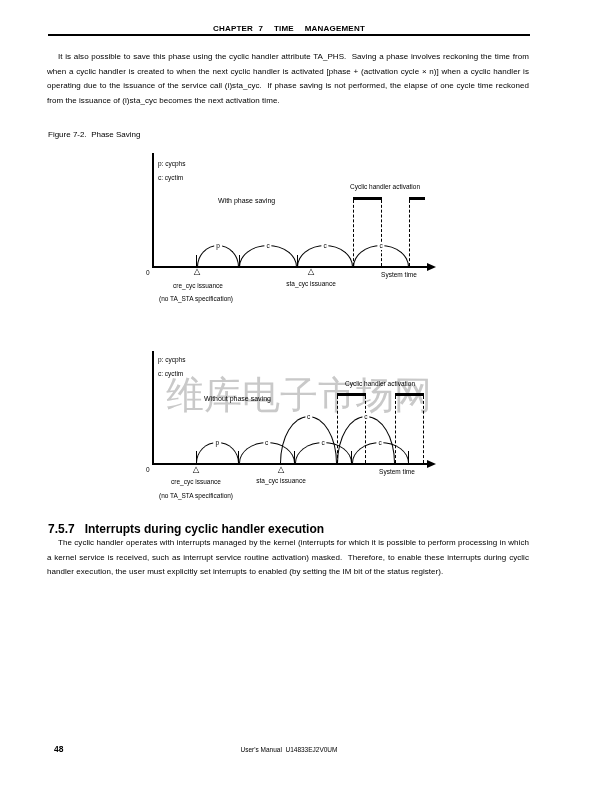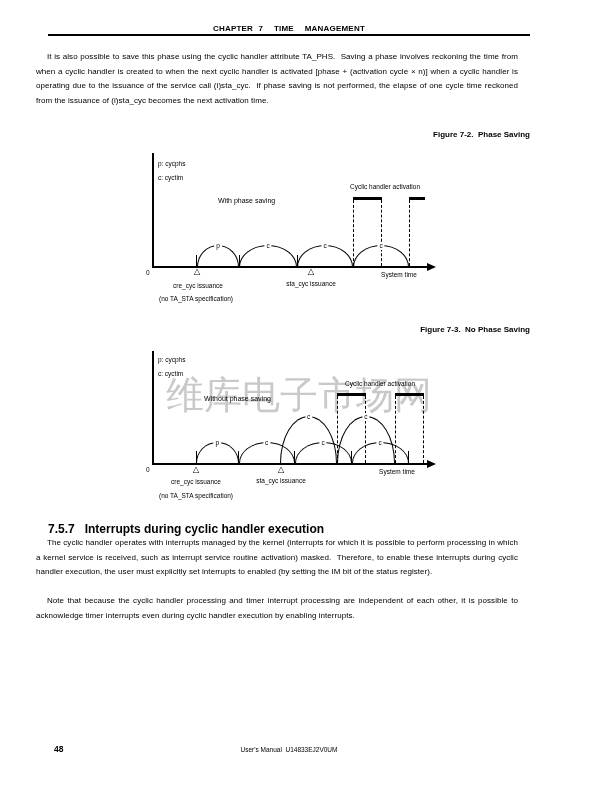--- a/index.html
+++ b/index.html
@@ -4,24 +4,24 @@
 <style>
   html,body{margin:0;padding:0;background:#fff;}
   .page{position:relative;width:612px;height:772px;background:#fff;overflow:hidden;
         font-family:"Liberation Sans",sans-serif;color:#000;}
   .abs{position:absolute;}
   
   .chapter-title{left:48px;top:24px;width:482px;text-align:center;font-size:8px;font-weight:bold;
                  letter-spacing:.2px;word-spacing:3px;}
   .header-rule{left:48px;top:34px;width:482px;height:1.5px;background:#000;}
   
-  .body-par{left:36px;width:482px;font-size:8px;line-height:14.6px;text-align:justify;
+  .body-par{left:47px;width:482px;font-size:8px;line-height:14.6px;text-align:justify;
             text-indent:11px;margin:0;letter-spacing:.05px;}
   
-  .fig-title{left:48px;width:482px;text-align:right;font-size:8px;font-weight:bold;}
+  .fig-title{left:48px;width:482px;text-align:left;font-size:8px;font-weight:normal;}
   
   .fig{left:0;top:0;width:612px;}
   .vaxis{width:2px;background:#000;}
   .haxis{height:2px;background:#000;}
   .axis-arrow{width:0;height:0;border-left:9px solid #000;border-top:4.5px solid transparent;
               border-bottom:4.5px solid transparent;}
   .smalltxt{font-size:6.5px;line-height:8px;white-space:nowrap;}
   .modetxt{font-size:7px;line-height:9px;white-space:nowrap;}
   .cx{transform:translateX(-50%);}
   .bar{height:3px;background:#000;}
@@ -89,21 +89,20 @@
     <div class="abs tri" style="left:197px;top:117px;">△</div>
     <div class="abs tri" style="left:311px;top:117px;">△</div>
 
     <div class="abs smalltxt" style="left:146px;top:119px;">0</div>
     <div class="abs smalltxt cx" style="left:399px;top:121px;">System time</div>
     <div class="abs smalltxt cx" style="left:311px;top:130px;">sta_cyc issuance</div>
     <div class="abs smalltxt cx" style="left:198px;top:132px;">cre_cyc issuance</div>
     <div class="abs smalltxt cx" style="left:196px;top:145px;">(no TA_STA specification)</div>
   </div>
 
-  <div class="abs fig-title" style="top:325px;">Figure 7-3.&nbsp; No Phase Saving</div>
 
   <div class="abs fig" style="top:345px;height:165px;">
     <div class="abs watermark" style="left:166px;top:30px;">维库电子市场网</div>
 
     <div class="abs vaxis" style="left:151.5px;top:6px;height:114px;"></div>
     <div class="abs haxis" style="left:151.5px;top:118px;width:277px;"></div>
     <div class="abs axis-arrow" style="left:427px;top:114.5px;"></div>
 
     <div class="abs smalltxt" style="left:158px;top:11px;">p: cycphs</div>
     <div class="abs smalltxt" style="left:158px;top:25px;">c: cyctim</div>
@@ -151,18 +150,17 @@
     <div class="abs smalltxt cx" style="left:397px;top:123px;">System time</div>
     <div class="abs smalltxt cx" style="left:281px;top:132px;">sta_cyc issuance</div>
     <div class="abs smalltxt cx" style="left:196px;top:133px;">cre_cyc issuance</div>
     <div class="abs smalltxt cx" style="left:196px;top:147px;">(no TA_STA specification)</div>
   </div>
 
   <div class="abs sec-head">
     <span class="num">7.5.7</span><span>Interrupts during cyclic handler execution</span>
   </div>
   <p class="abs body-par" style="top:536px;">The cyclic handler operates with interrupts managed by the kernel (interrupts for which it is possible to perform processing in which a kernel service is received, such as interrupt service routine activation) masked.&nbsp; Therefore, to enable these interrupts during cyclic handler execution, the user must explicitly set interrupts to enabled (by setting the IM bit of the status register).</p>
-  <p class="abs body-par" style="top:594px;">Note that because the cyclic handler processing and timer interrupt processing are independent of each other, it is possible to acknowledge timer interrupts even during cyclic handler execution by enabling interrupts.</p>
 
   <div class="abs pageno">48</div>
   <div class="abs manual">User's Manual&nbsp; U14833EJ2V0UM</div>
 
 </div>
 
 </body></html>

